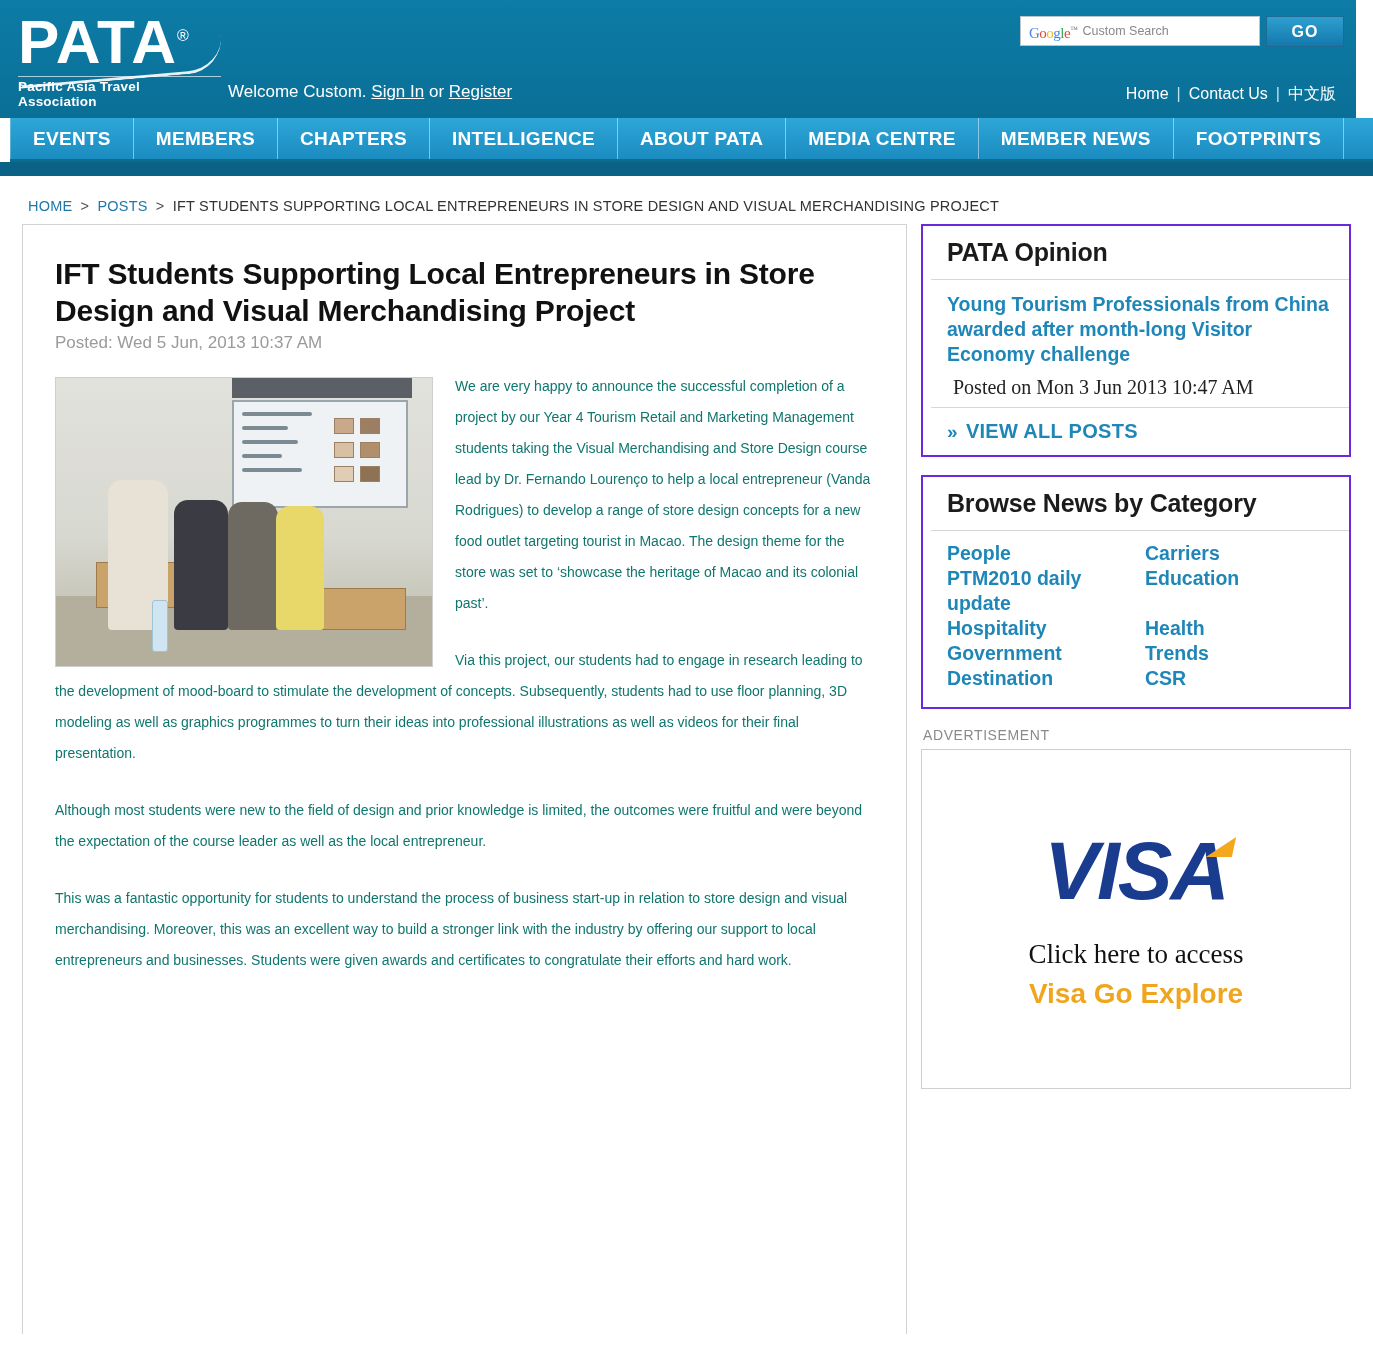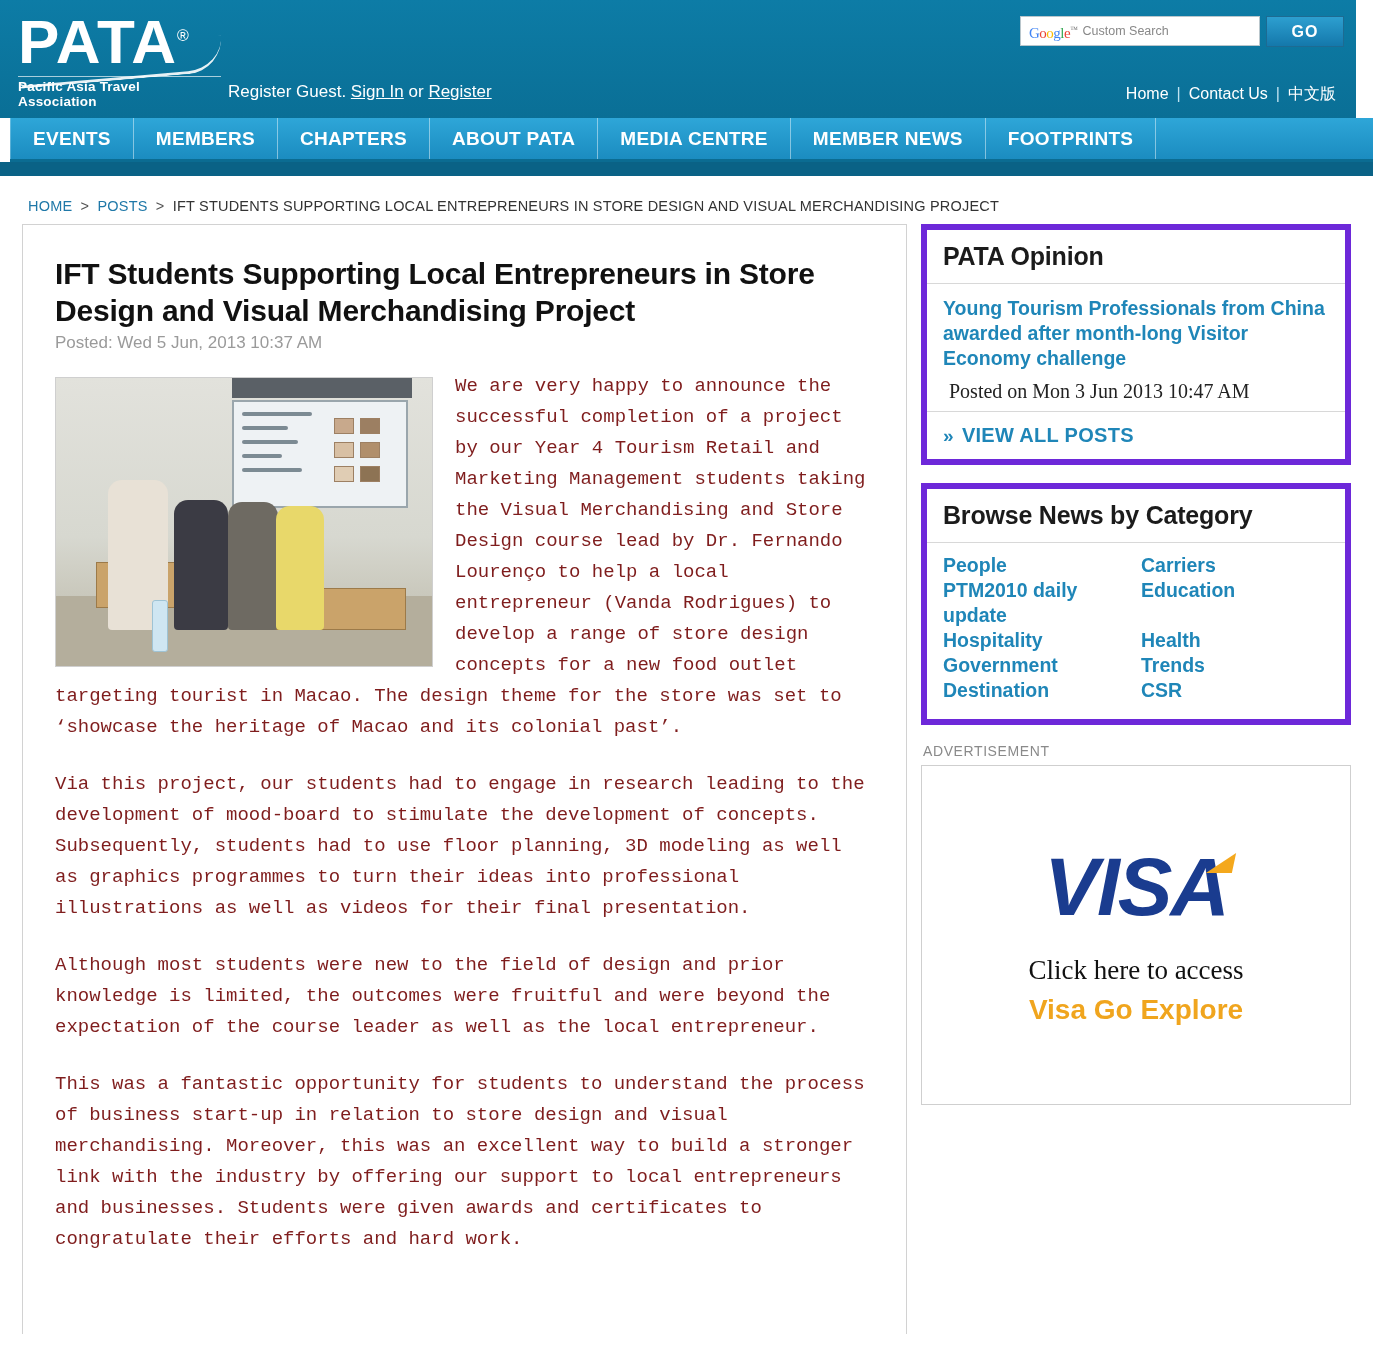--- a/index.html
+++ b/index.html
@@ -181,24 +181,24 @@
     margin: 0 0 2px 0;
     letter-spacing: -.2px;
   }
   .posted {
     color: #9a9a9a;
     font-size: 17px;
     margin: 4px 0 18px 0;
     font-family: "Liberation Sans", sans-serif;
   }
   .article-body {
-    font-family: Liberation Mono, monospace;
-    font-size: 19px;
+    font-family: Liberation Sans, sans-serif;
+    font-size: 14px;
     line-height: 31px;
-    color: #7f1d1d;
+    color: #0f766e;
     text-align: left;
   }
   .article-body p { margin: 0 0 26px 0; }
 
   .photo {
     float: left;
     width: 378px;
     height: 290px;
     margin: 6px 22px 8px 0;
     border: 1px solid #cfcfcf;
@@ -212,23 +212,24 @@
   .ph-board .l { position:absolute; left:8px; height:4px; background:#7c8b93; border-radius:2px;}
   .ph-swatch { position:absolute; background:#c8a98c; border:1px solid #9d8063; width:20px; height:16px;}
   .ph-screen { position:absolute; left:176px; top:0; width:180px; height:20px; background:#5a6066;}
   .ph-person { position:absolute; bottom:36px; border-radius:14px 14px 4px 4px; }
   .ph-table { position:absolute; background:#caa36a; border:1px solid #9c7a49; }
   .ph-floor { position:absolute; left:0; bottom:0; width:100%; height:70px; background:#b4ae9c;}
   .ph-bottle{ position:absolute; left:96px; bottom:14px; width:16px; height:52px; background:#cfe6f2; border:1px solid #9fc3d4; border-radius:3px;}
 
   
   .card {
-    border: 6px solid #6d28d9;
+    border: 2px solid #6d28d9;
     background: #fff;
     margin-bottom: 18px;
+    padding-left: 8px;
   }
   .card-head {
     font-size: 25px;
     font-weight: bold;
     color: #1b1b1b;
     padding: 12px 16px 12px 16px;
     border-bottom: 1px solid #d8d8d8;
     letter-spacing: -.2px;
   }
   .opinion-body { padding: 12px 16px 6px 16px; }
@@ -334,21 +335,21 @@
 
   <div class="logo-block">
     <div class="logo-pata">
       <span>PATA</span><span class="logo-reg">®</span>
       <span class="logo-swoosh"></span>
     </div>
     <div class="logo-sub">Pacific Asia Travel Association</div>
   </div>
 
   <div class="welcome">
-    <span>Register Guest.</span>
+    <span>Welcome Custom.</span>
     <a href="#">Sign In</a>
     <span>or</span>
     <a href="#">Register</a>
   </div>
 
   <div class="search-box">
     <span class="g-logo"><span class="g-b">G</span><span class="g-r">o</span><span class="g-y">o</span><span class="g-b">g</span><span class="g-g">l</span><span class="g-r">e</span><span class="g-tm">™</span></span>
     <span class="search-placeholder">Custom Search</span>
   </div>
 
@@ -356,20 +357,21 @@
 
   <div class="toplinks">
     <a href="#">Home</a><span class="sep">|</span><a href="#">Contact Us</a><span class="sep">|</span><a href="#">中文版</a>
   </div>
 </div>
 
 <div class="nav">
   <div class="nav-item">EVENTS</div>
   <div class="nav-item">MEMBERS</div>
   <div class="nav-item">CHAPTERS</div>
+  <div class="nav-item">INTELLIGENCE</div>
   <div class="nav-item">ABOUT PATA</div>
   <div class="nav-item">MEDIA CENTRE</div>
   <div class="nav-item">MEMBER NEWS</div>
   <div class="nav-item">FOOTPRINTS</div>
   <div class="nav-fill"></div>
 </div>
 <div class="nav-underline"></div>
 
 <div class="breadcrumb">
   <a href="#">HOME</a>

